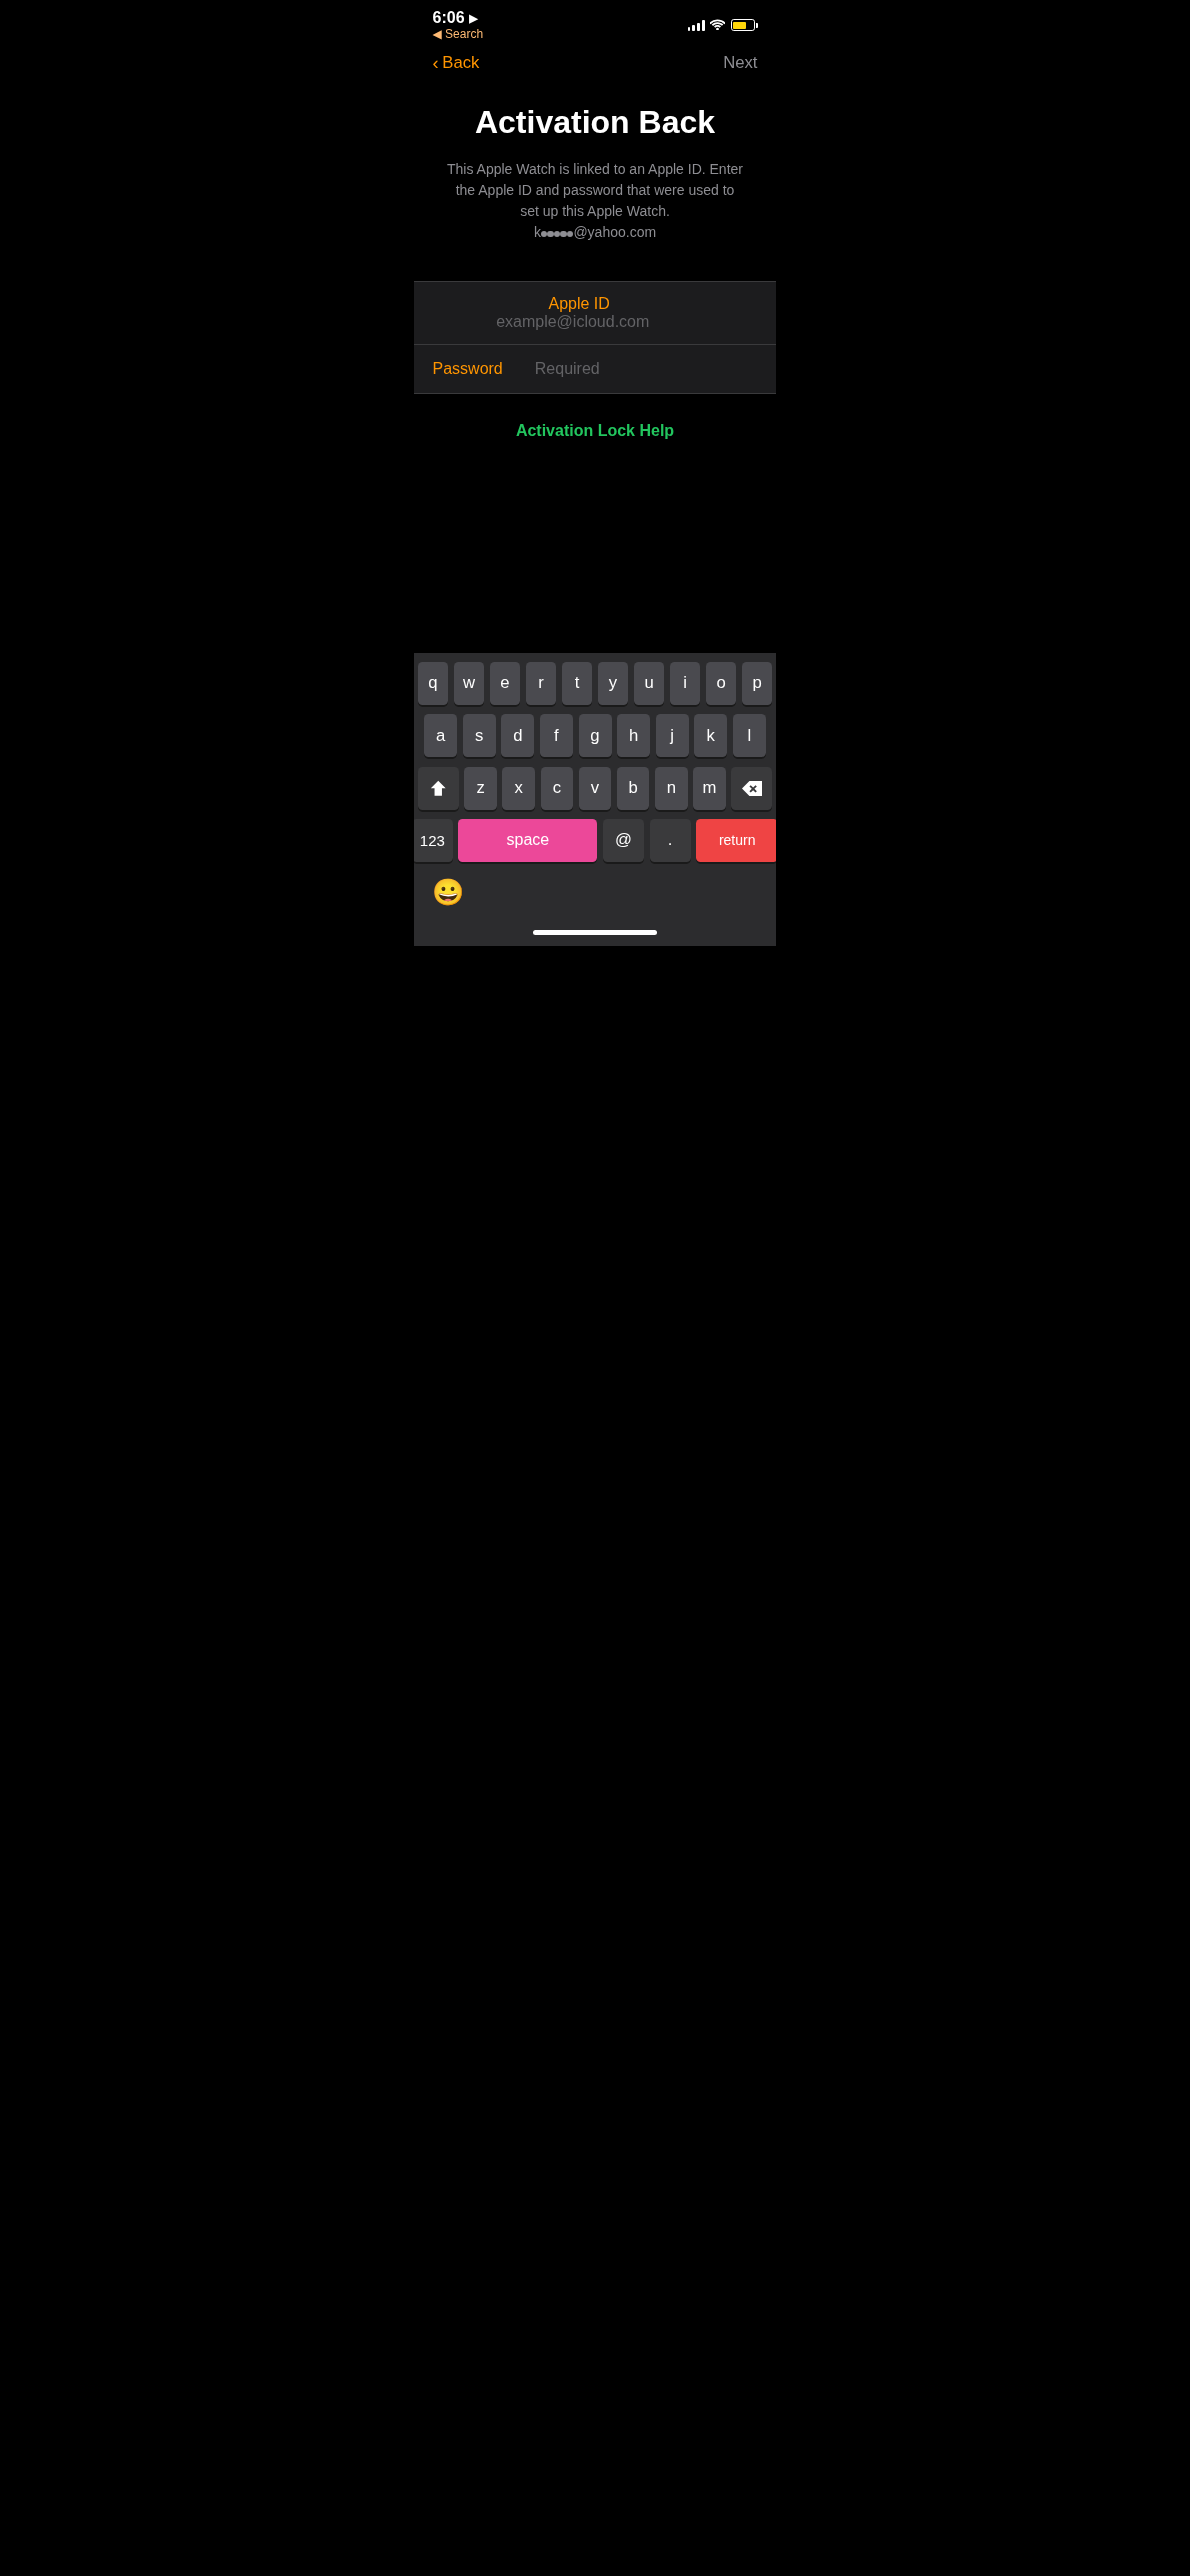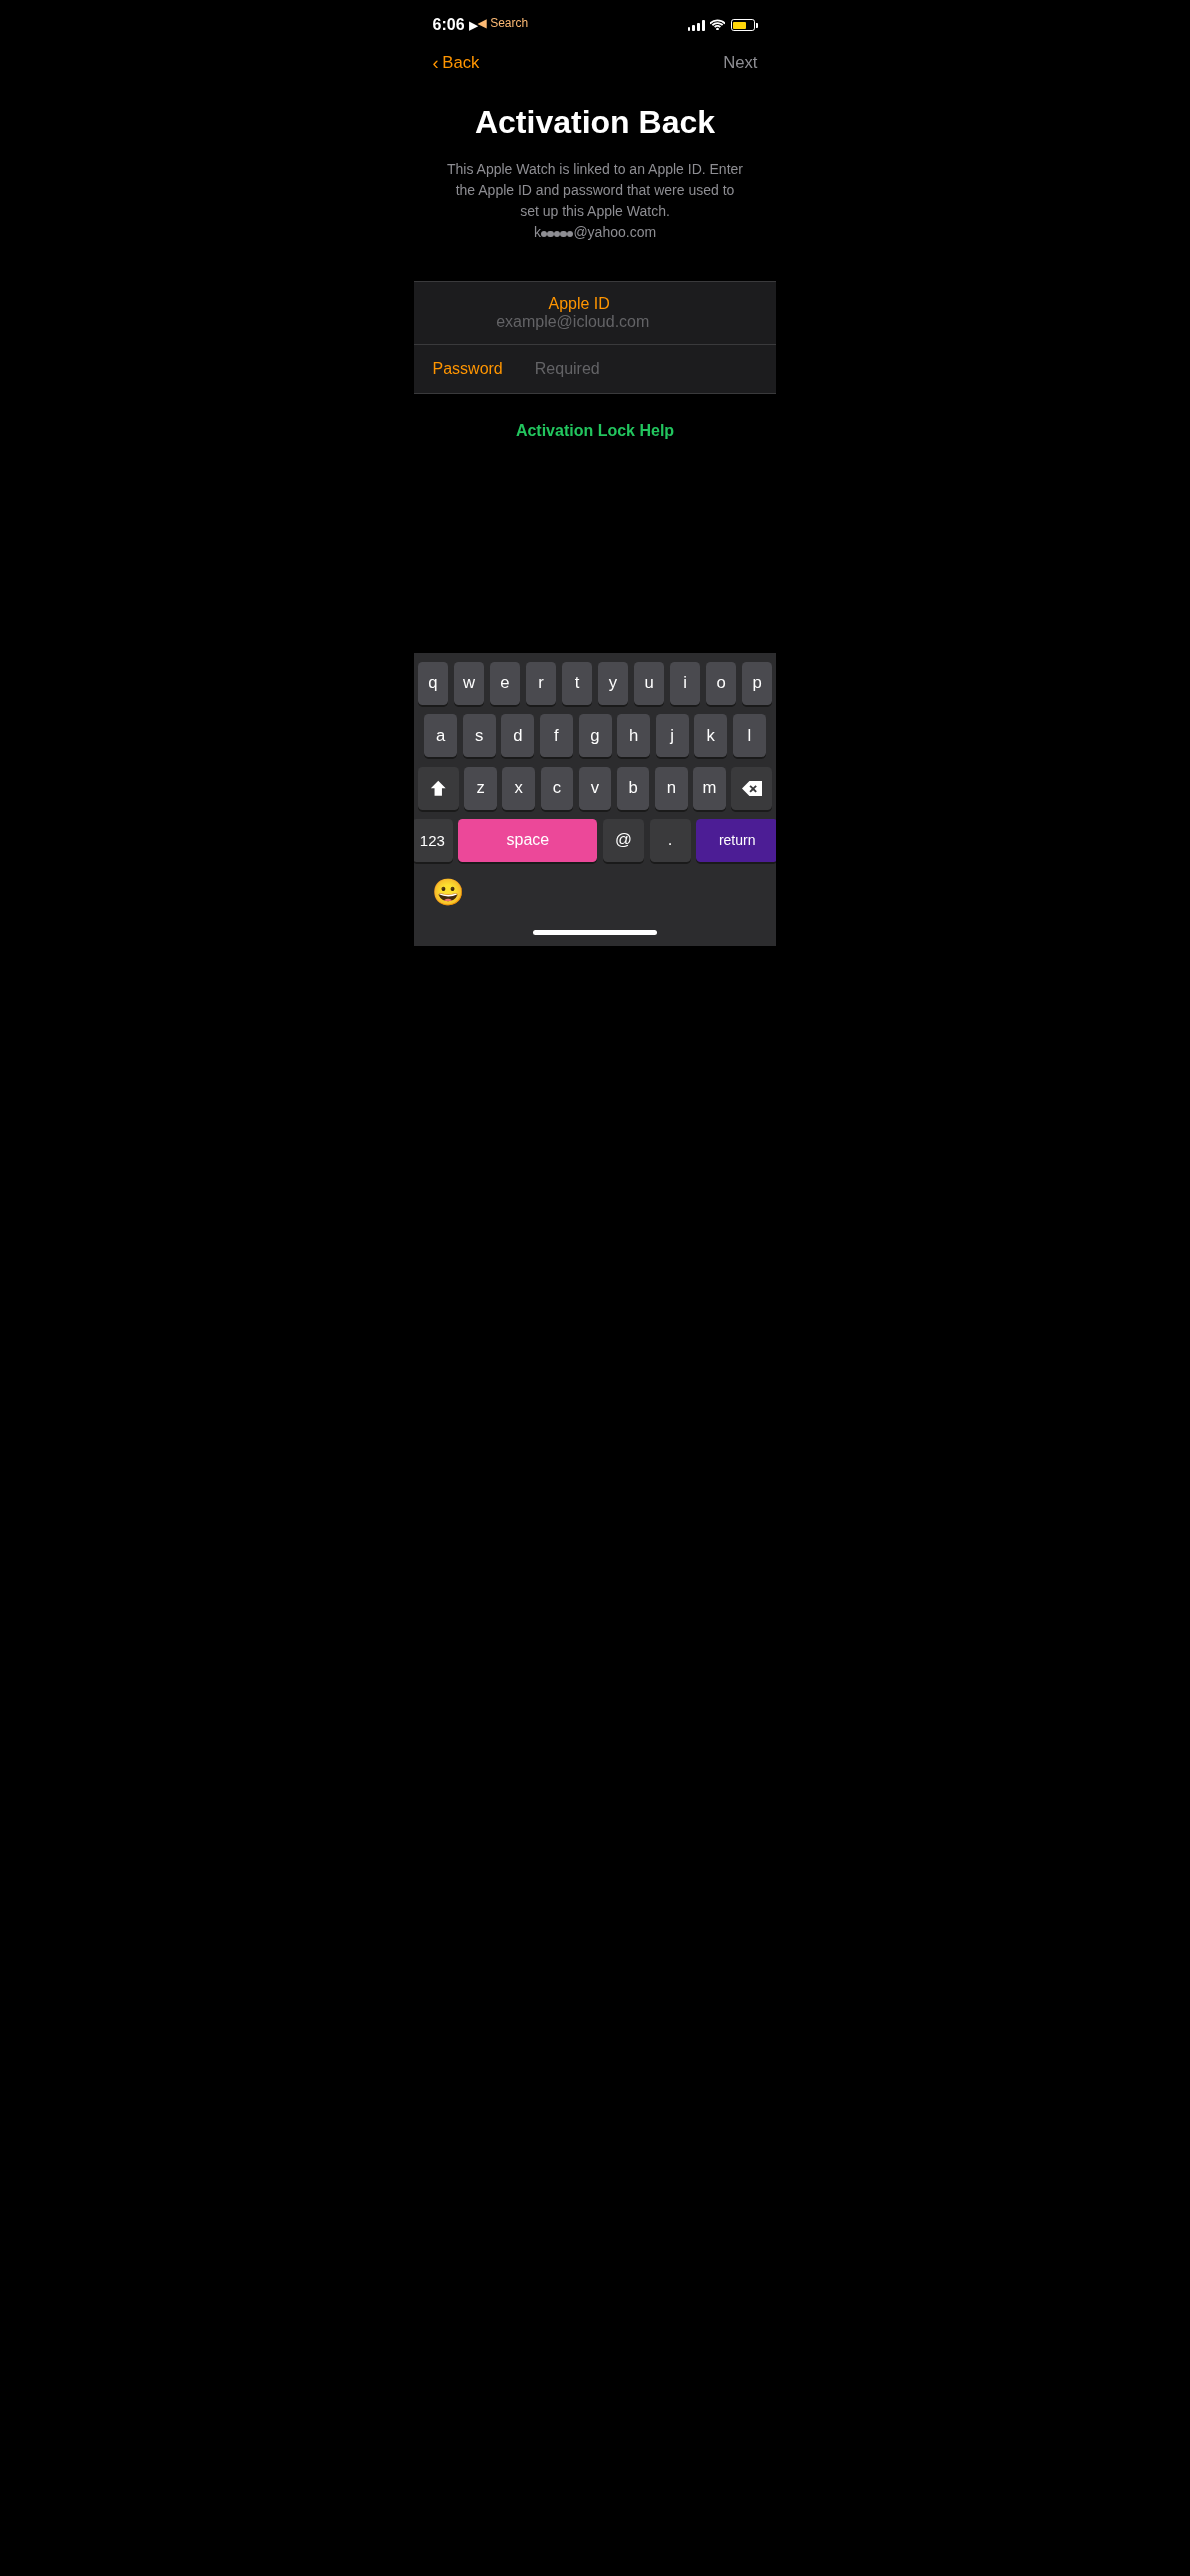--- a/index.html
+++ b/index.html
@@ -20,21 +20,21 @@
     .status-bar {
       display: flex;
       justify-content: space-between;
       align-items: center;
       padding: 13px 18.5px 7.4px;
       height: 45px;
     }
 
     .status-left {
       display: flex;
-      flex-direction: row;
+      flex-direction: column;
     }
 
     .status-time {
       font-size: 16px;
       font-weight: 600;
       color: #fff;
       display: flex;
       align-items: center;
       gap: 4.6px;
     }
@@ -304,21 +304,21 @@
 
     .key-period {
       background: #3A3A3C;
       font-size: 16.7px;
       flex: 0 0 41px;
       min-width: 41px;
       max-width: 45px;
     }
 
     .key-return {
-      background: #4c1d95;
+      background: #ef4444;
       font-size: 14px;
       min-width: 82px;
       max-width: 89px;
       flex: 0 0 82px;
     }
 
     .bottom-row {
       display: flex;
       justify-content: center;
       gap: 5.6px;

